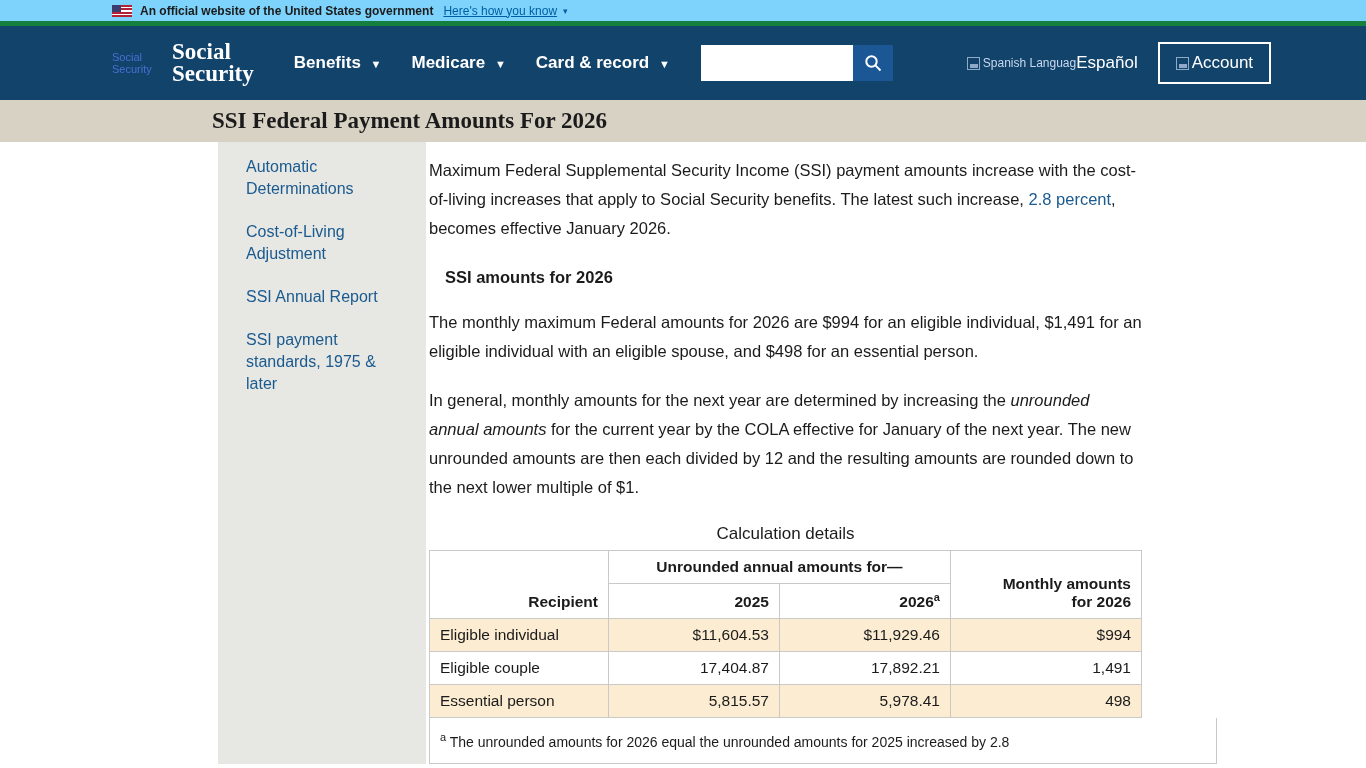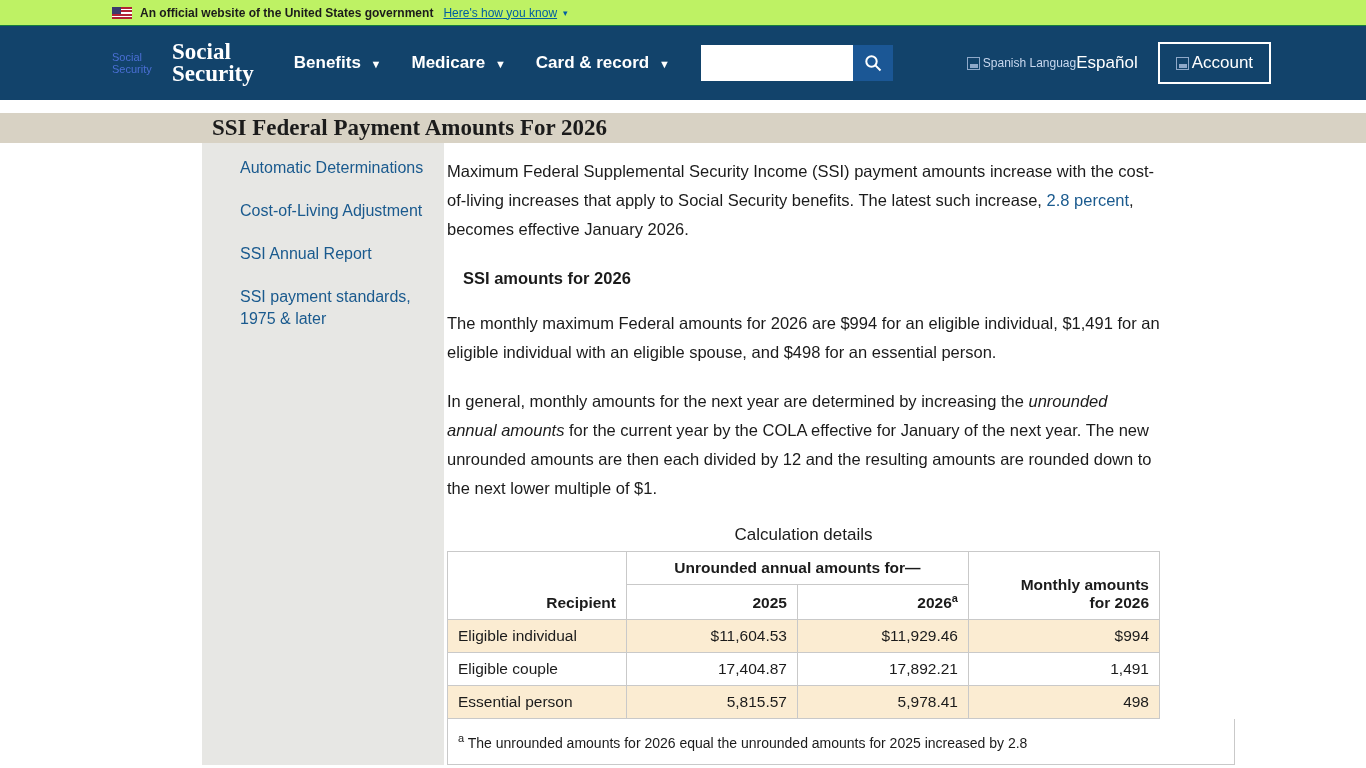--- a/index.html
+++ b/index.html
@@ -7,22 +7,22 @@
     margin: 0; padding: 0;
     width: 1366px; height: 768px;
     background: #fff;
     font-family: "Liberation Sans", sans-serif;
     overflow: hidden;
   }
 
   
   .gov-banner {
     height: 26px;
-    background: #bef264;
-    border-bottom: 1px solid #15803d;
+    background: #7dd3fc;
+    border-bottom: 5px solid #15803d;
     display: flex;
     align-items: center;
     padding-left: 112px;
     font-size: 12px;
     color: #1b1b1b;
   }
   .flag {
     width: 20px; height: 12px;
     margin-right: 8px;
     background: linear-gradient(to bottom,
@@ -162,46 +162,46 @@
     color: #fff;
     font-size: 17px;
     padding: 9px 16px;
     display: flex;
     align-items: center;
     cursor: pointer;
   }
 
   
   .title-bar {
-    height: 30px;
+    height: 42px;
     background: #d8d2c4;
     display: flex;
     align-items: center;
     padding-left: 212px;
-    margin-top: 13px;
   }
   .title-bar h1 {
     margin: 0;
     font-family: "Liberation Serif", serif;
     font-size: 23px;
     font-weight: bold;
     color: #1b1b1b;
   }
 
   
   .content-wrap {
     display: flex;
     height: calc(768px - 26px - 74px - 46px);
   }
   .gutter-left { width: 202px; background: #fff; flex: none; }
   .sidebar {
-    width: 242px;
+    width: 208px;
     background: #e7e7e4;
     flex: none;
-    padding: 14px 20px 0 38px;
+    padding: 14px 20px 0 28px;
+    margin-left: 16px;
   }
   .side-link {
     color: #1a5a8e;
     font-size: 16px;
     line-height: 22px;
     margin-bottom: 21px;
     cursor: pointer;
   }
   .main {
     flex: 1;

